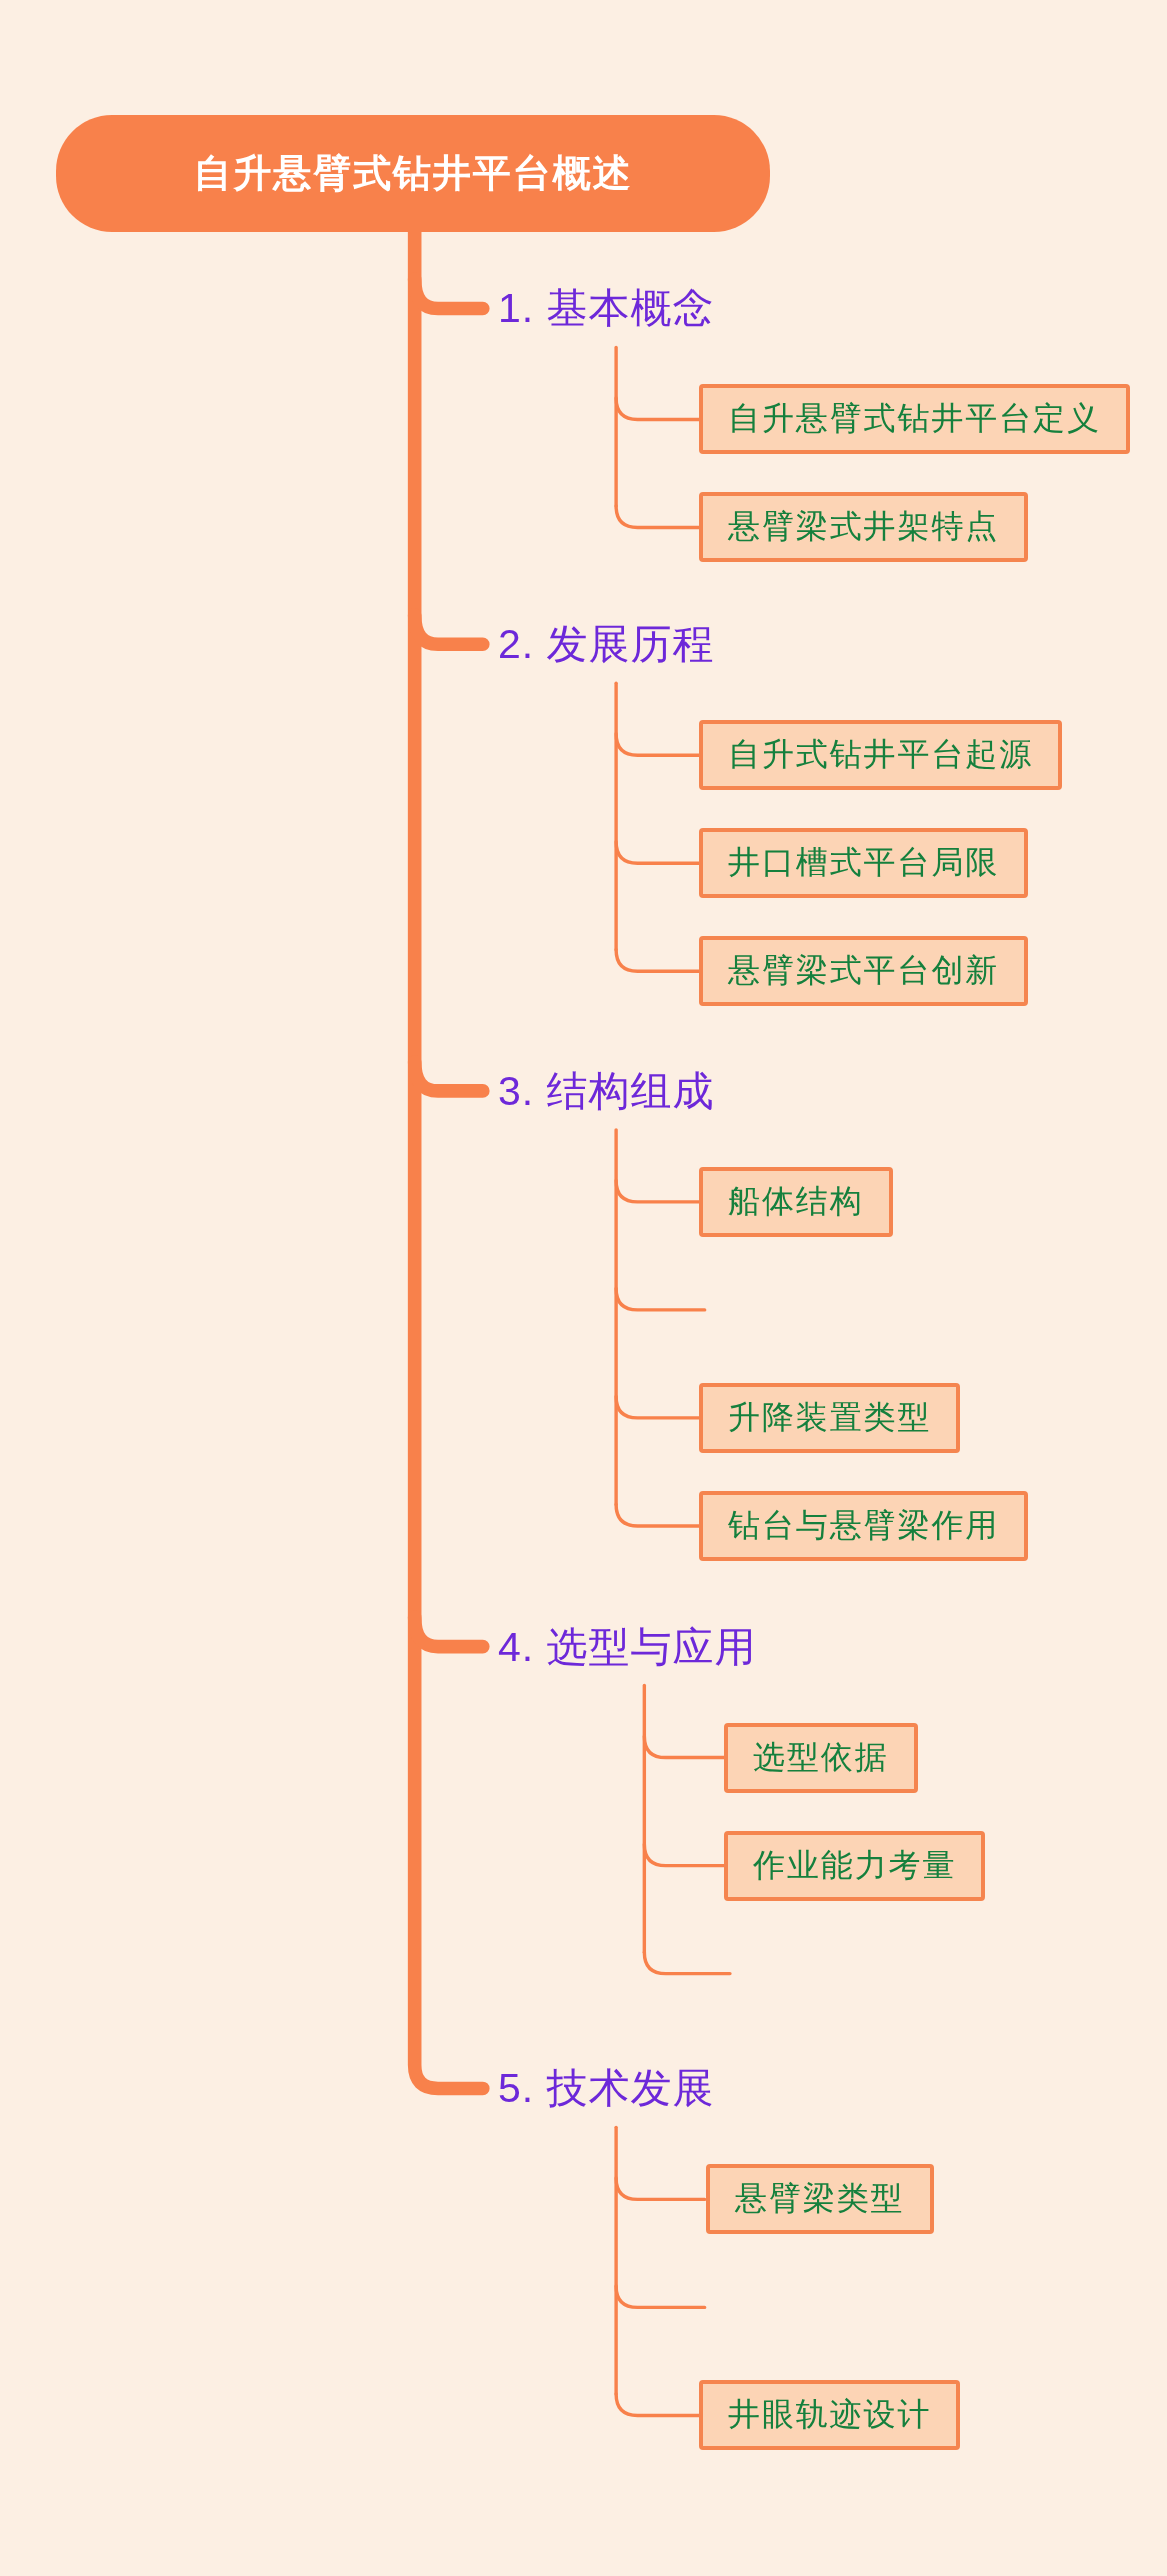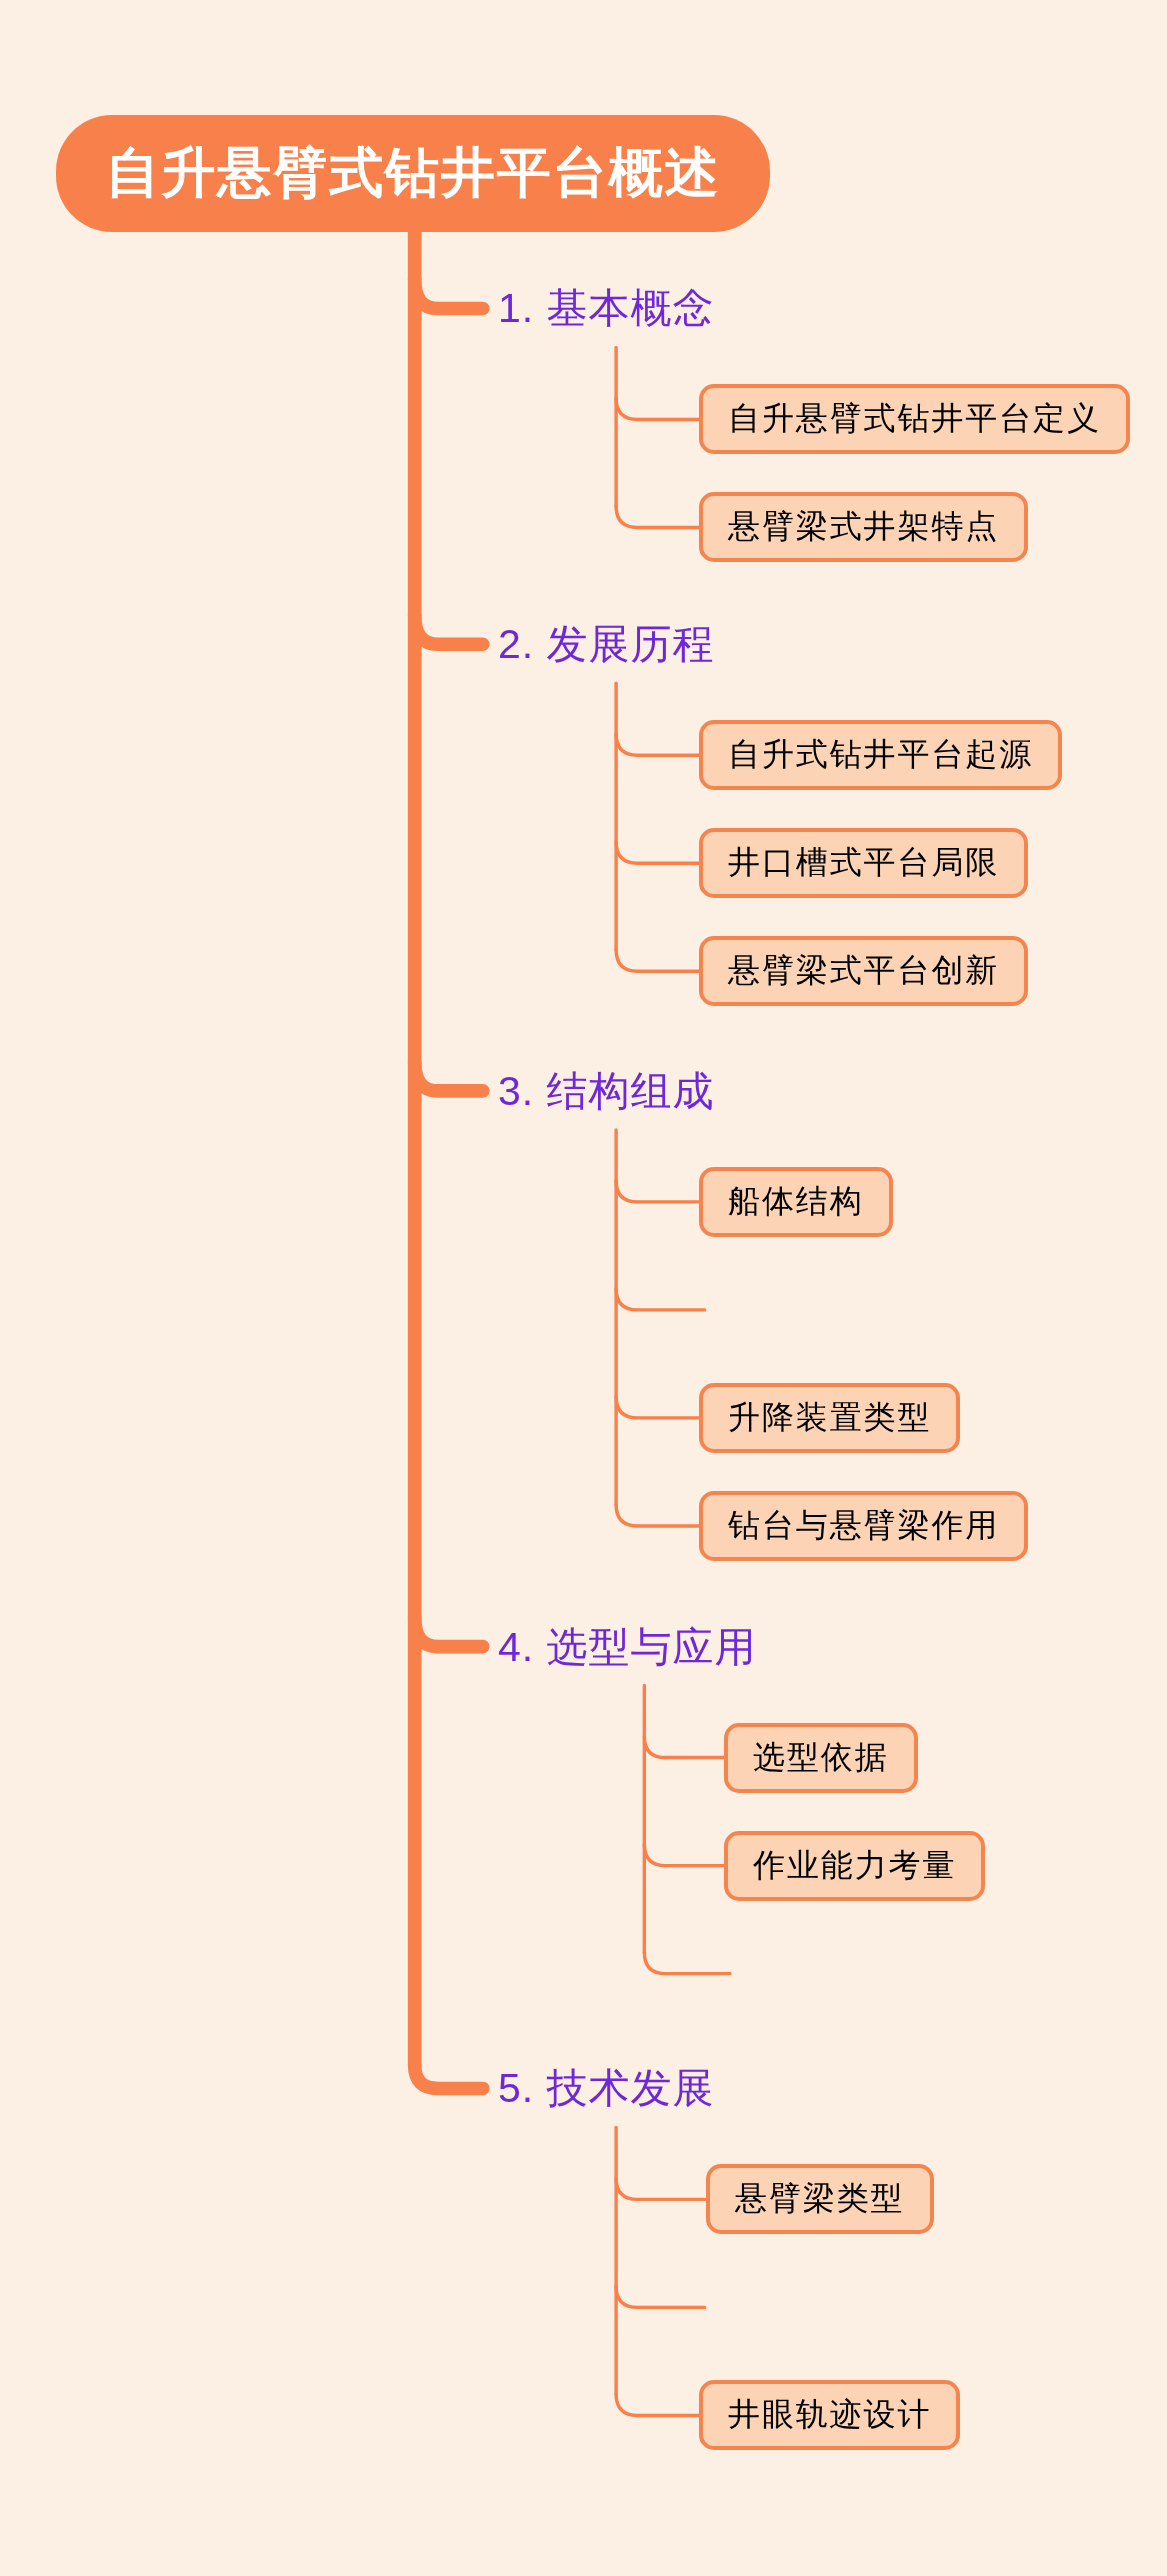--- a/index.html
+++ b/index.html
@@ -8,34 +8,34 @@
     background:#FCEFE3;
     font-family:"Liberation Sans","DejaVu Sans",sans-serif;
   }
   svg.connectors{position:absolute;left:0;top:0;width:1168px;height:2576px;}
   .thick{stroke:#F8814B;stroke-width:14;fill:none;stroke-linecap:round;}
   .thin{stroke:#F8814B;stroke-width:3.5;fill:none;stroke-linecap:round;}
   .root-node{
     position:absolute;left:56px;top:115px;width:714px;height:117px;
     background:#F8814B;border-radius:56px;
     display:flex;align-items:center;justify-content:center;
-    color:#FFFFFF;font-size:54px;font-weight:700;letter-spacing:1.9px;
+    color:#FFFFFF;font-size:38px;font-weight:700;letter-spacing:1.9px;
     white-space:nowrap;cursor:default;
   }
   .branch-label{
     position:absolute;left:498px;transform:translateY(-50%);
     font-size:41px;color:#6d28d9;white-space:nowrap;letter-spacing:1px;
     cursor:default;
   }
   .child-node{
     position:absolute;transform:translateY(-50%);
     height:70px;box-sizing:border-box;
     display:flex;align-items:center;justify-content:center;
-    background:#FCD4B5;border:4.9px solid #F5854F;border-radius:15px;
-    padding:0 25px;font-size:32px;color:#000000;
+    background:#FCD4B5;border:4.9px solid #F5854F;border-radius:4px;
+    padding:0 25px;font-size:32px;color:#15803d;
     white-space:nowrap;letter-spacing:1.9px;cursor:default;
   }
 </style>
 </head>
 <body>
 
 <div class="canvas">
 
   <svg class="connectors" viewBox="0 0 1200 2647" aria-hidden="true">
 

